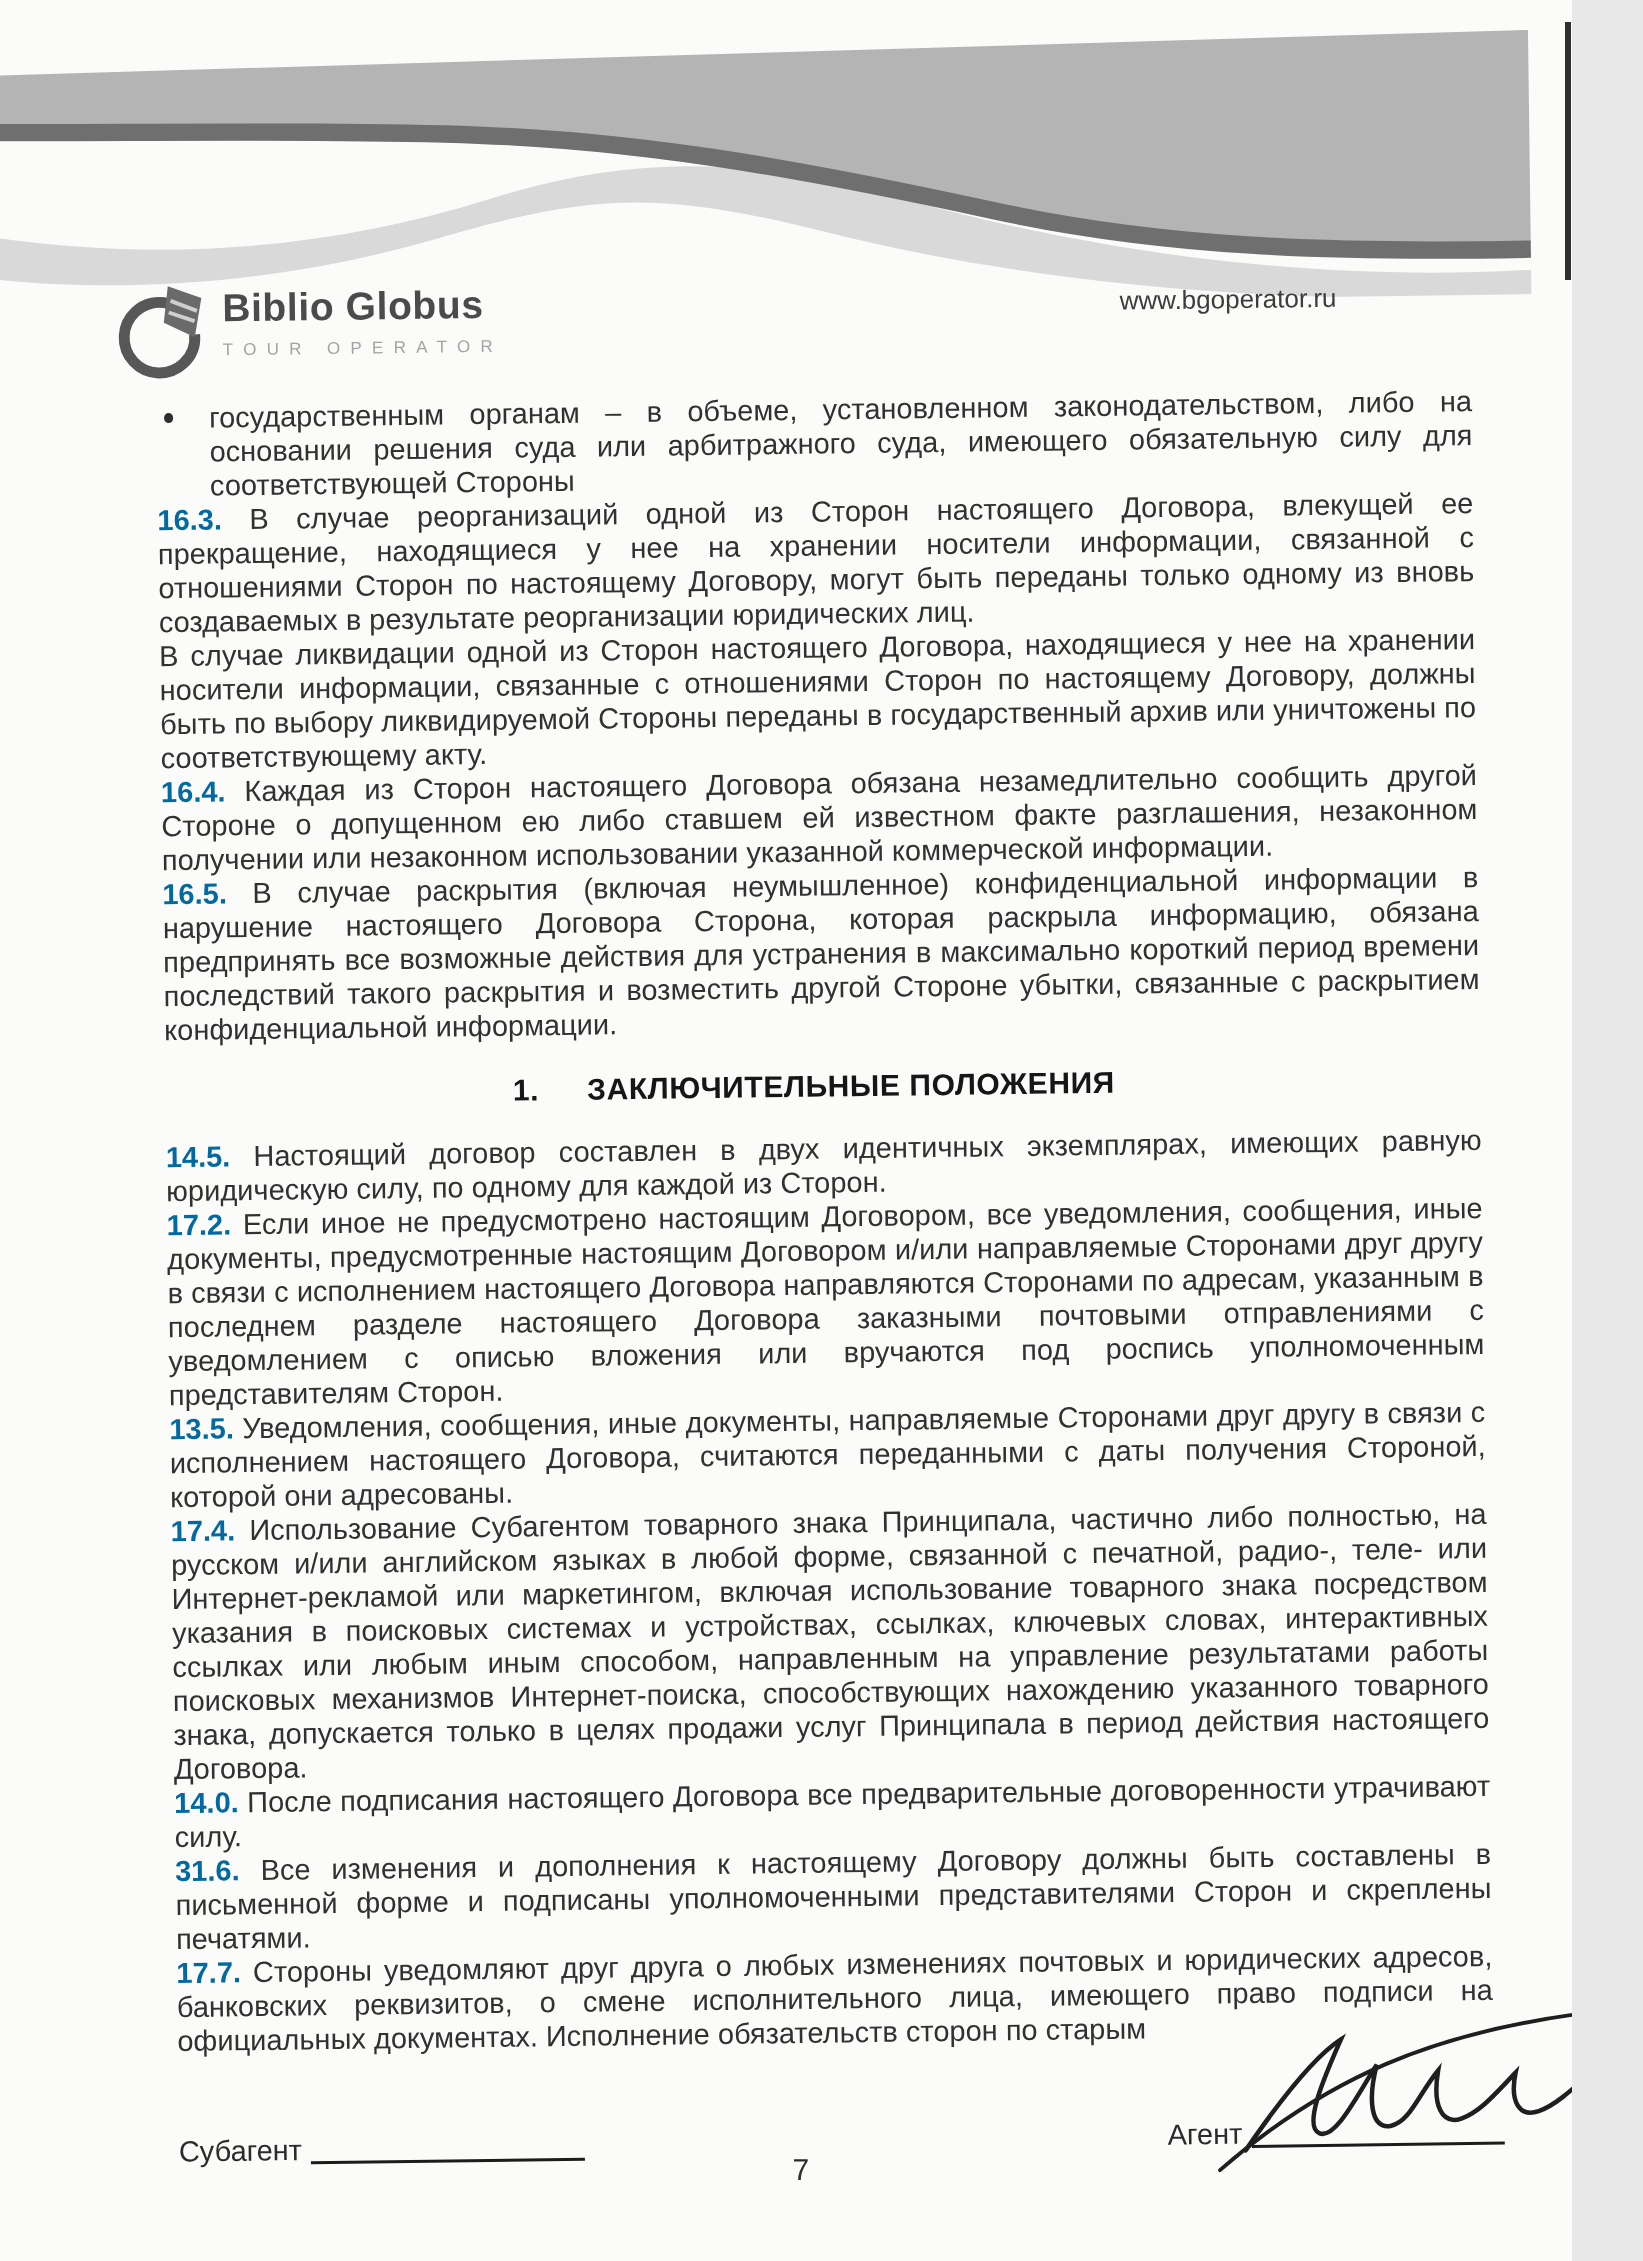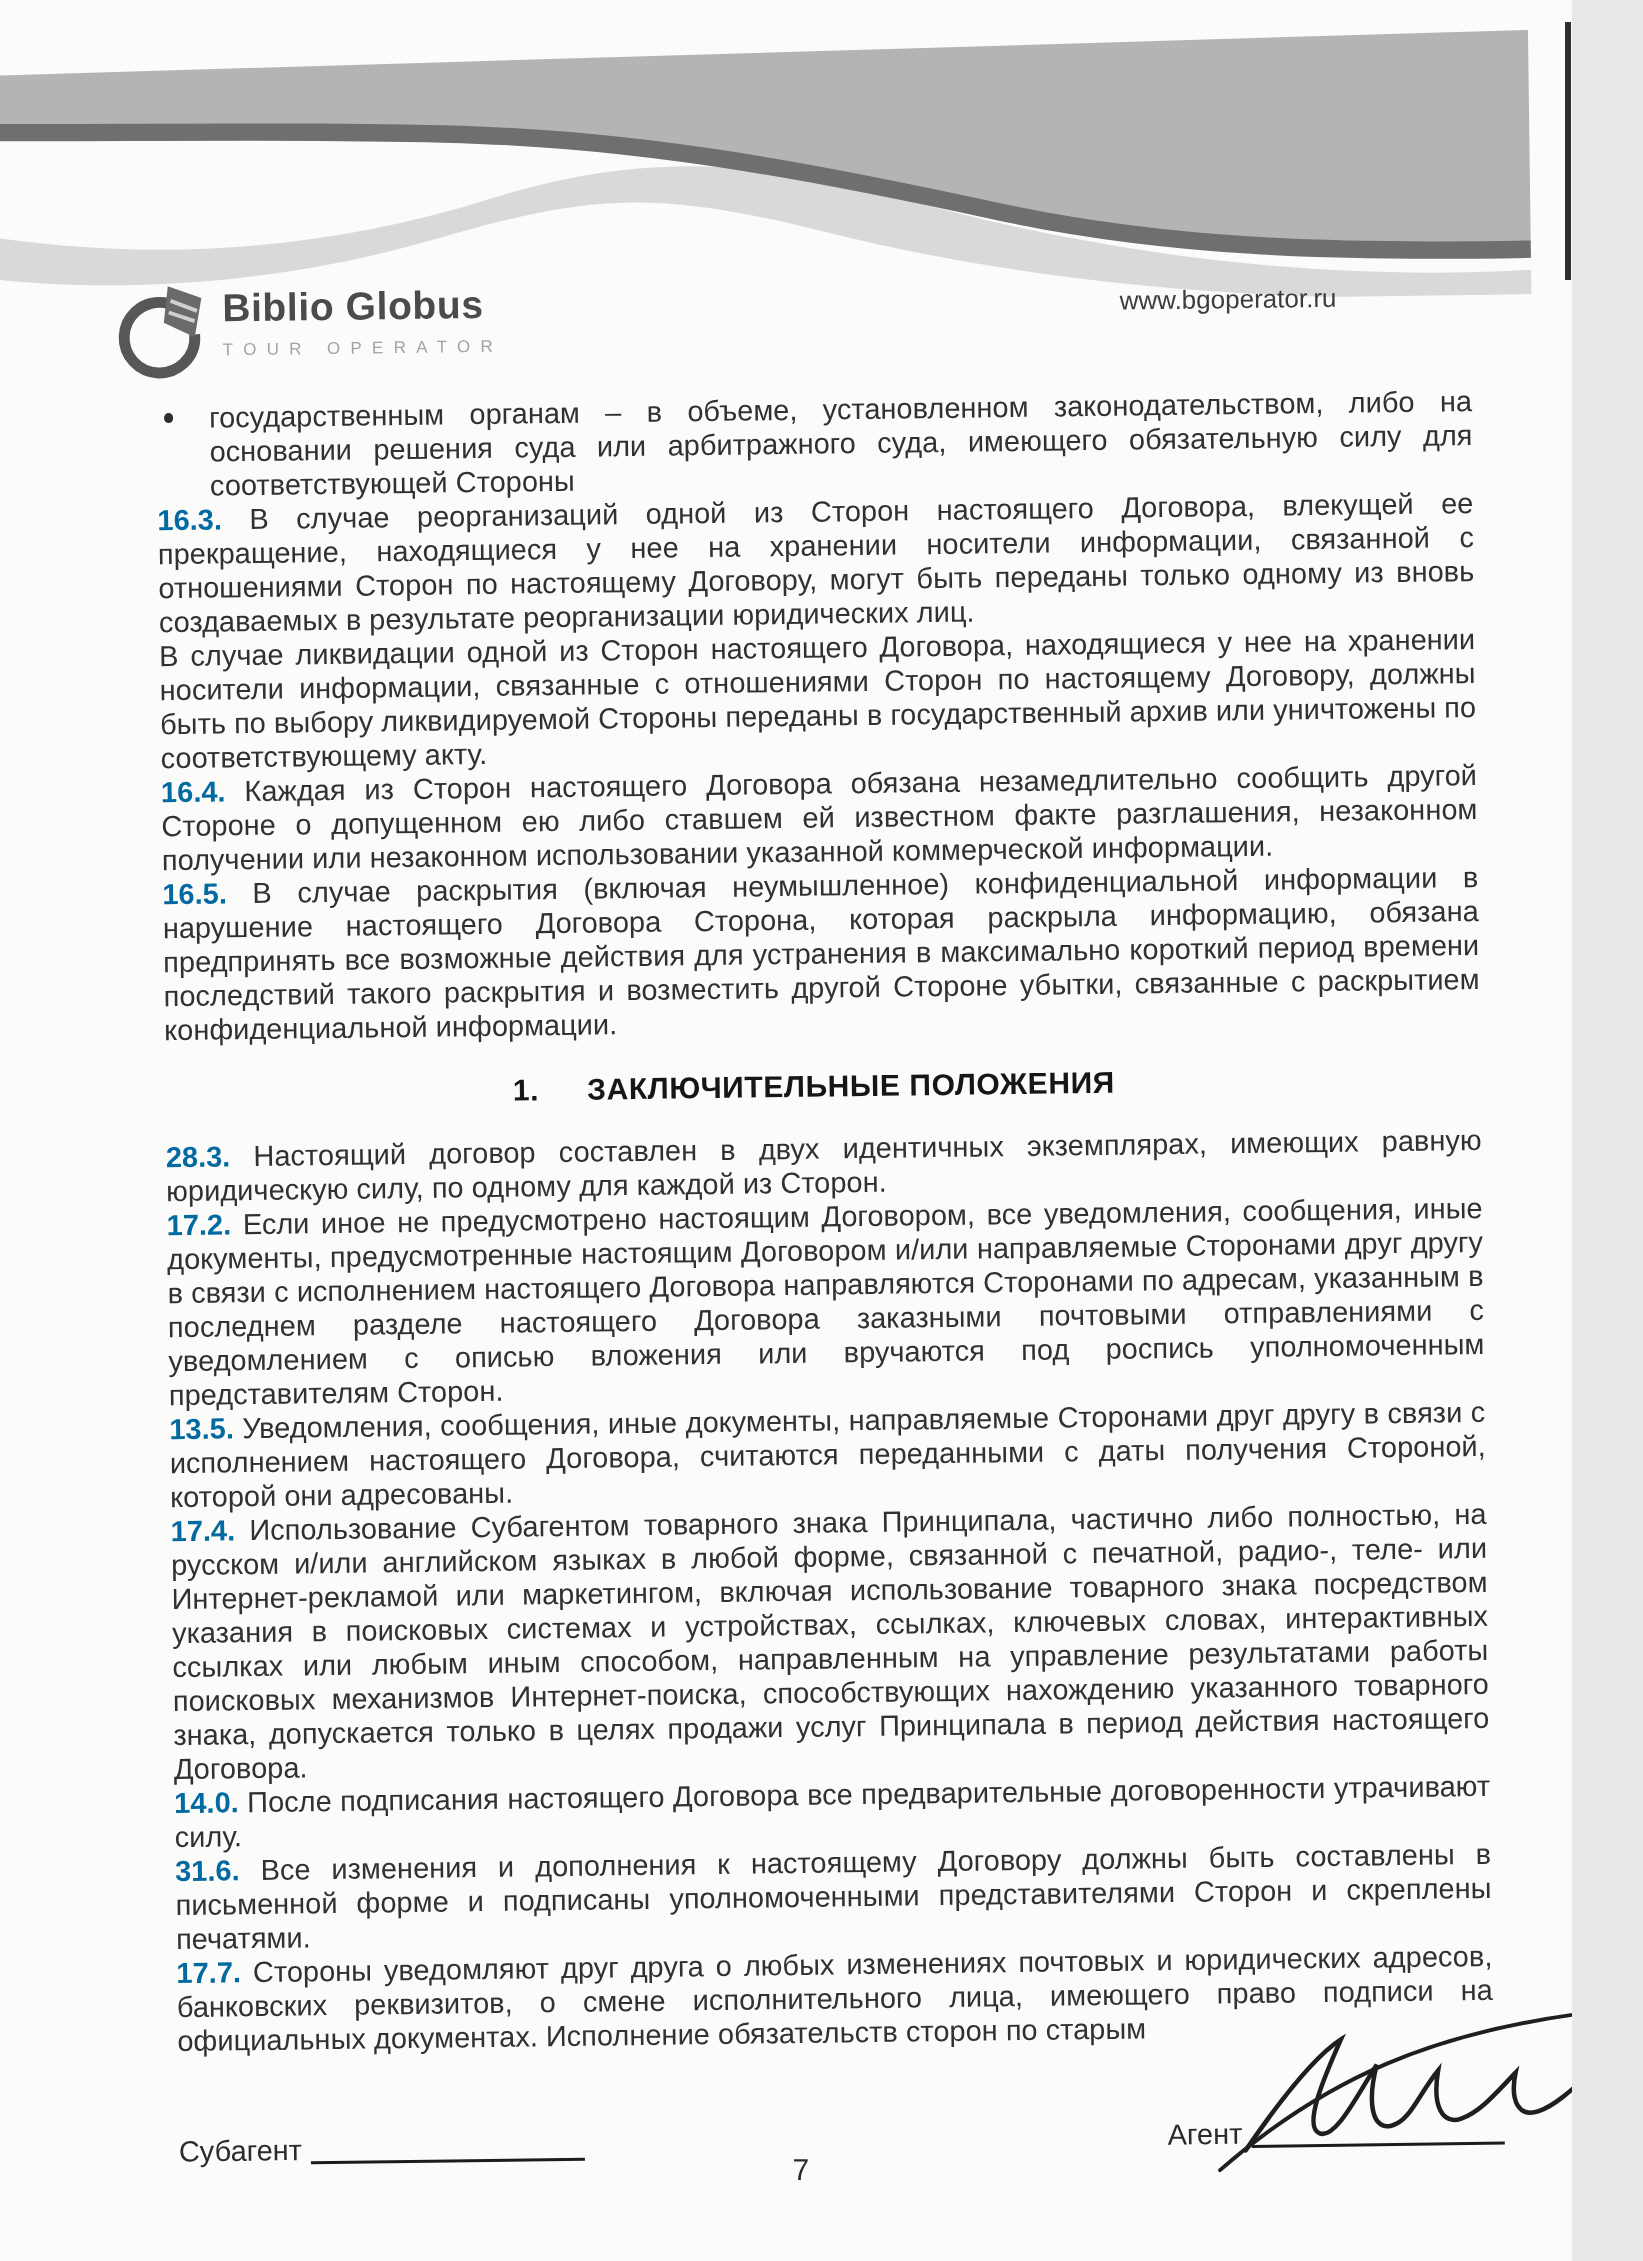--- a/index.html
+++ b/index.html
@@ -84,21 +84,21 @@
       <p class="para"><b class="num">16.3.</b> <span>В случае реорганизаций одной из Сторон настоящего Договора, влекущей ее прекращение, находящиеся у нее на хранении носители информации, связанной с отношениями Сторон по настоящему Договору, могут быть переданы только одному из вновь создаваемых в результате реорганизации юридических лиц.</span></p>
       <p class="para"><span>В случае ликвидации одной из Сторон настоящего Договора, находящиеся у нее на хранении носители информации, связанные с отношениями Сторон по настоящему Договору, должны быть по выбору ликвидируемой Стороны переданы в государственный архив или уничтожены по соответствующему акту.</span></p>
       <p class="para"><b class="num">16.4.</b> <span>Каждая из Сторон настоящего Договора обязана незамедлительно сообщить другой Стороне о допущенном ею либо ставшем ей известном факте разглашения, незаконном получении или незаконном использовании указанной коммерческой информации.</span></p>
       <p class="para"><b class="num">16.5.</b> <span>В случае раскрытия (включая неумышленное) конфиденциальной информации в нарушение настоящего Договора Сторона, которая раскрыла информацию, обязана предпринять все возможные действия для устранения в максимально короткий период времени последствий такого раскрытия и возместить другой Стороне убытки, связанные с раскрытием конфиденциальной информации.</span></p>
 
       <h2 class="chapter-heading">
         <span>1.</span>
         <span>ЗАКЛЮЧИТЕЛЬНЫЕ ПОЛОЖЕНИЯ</span>
       </h2>
 
-      <p class="para"><b class="num">28.3.</b> <span>Настоящий договор составлен в двух идентичных экземплярах, имеющих равную юридическую силу, по одному для каждой из Сторон.</span></p>
+      <p class="para"><b class="num">14.5.</b> <span>Настоящий договор составлен в двух идентичных экземплярах, имеющих равную юридическую силу, по одному для каждой из Сторон.</span></p>
       <p class="para"><b class="num">17.2.</b> <span>Если иное не предусмотрено настоящим Договором, все уведомления, сообщения, иные документы, предусмотренные настоящим Договором и/или направляемые Сторонами друг другу в связи с исполнением настоящего Договора направляются Сторонами по адресам, указанным в последнем разделе настоящего Договора заказными почтовыми отправлениями с уведомлением с описью вложения или вручаются под роспись уполномоченным представителям Сторон.</span></p>
       <p class="para"><b class="num">13.5.</b> <span>Уведомления, сообщения, иные документы, направляемые Сторонами друг другу в связи с исполнением настоящего Договора, считаются переданными с даты получения Стороной, которой они адресованы.</span></p>
       <p class="para"><b class="num">17.4.</b> <span>Использование Субагентом товарного знака Принципала, частично либо полностью, на русском и/или английском языках в любой форме, связанной с печатной, радио-, теле- или Интернет-рекламой или маркетингом, включая использование товарного знака посредством указания в поисковых системах и устройствах, ссылках, ключевых словах, интерактивных ссылках или любым иным способом, направленным на управление результатами работы поисковых механизмов Интернет-поиска, способствующих нахождению указанного товарного знака, допускается только в целях продажи услуг Принципала в период действия настоящего Договора.</span></p>
       <p class="para"><b class="num">14.0.</b> <span>После подписания настоящего Договора все предварительные договоренности утрачивают силу.</span></p>
       <p class="para"><b class="num">31.6.</b> <span>Все изменения и дополнения к настоящему Договору должны быть составлены в письменной форме и подписаны уполномоченными представителями Сторон и скреплены печатями.</span></p>
       <p class="para"><b class="num">17.7.</b> <span>Стороны уведомляют друг друга о любых изменениях почтовых и юридических адресов, банковских реквизитов, о смене исполнительного лица, имеющего право подписи на официальных документах. Исполнение обязательств сторон по старым</span></p>
     </main>
 
     <div class="footer-subagent">
       <span>Субагент</span><span class="sign-line subagent"></span>

